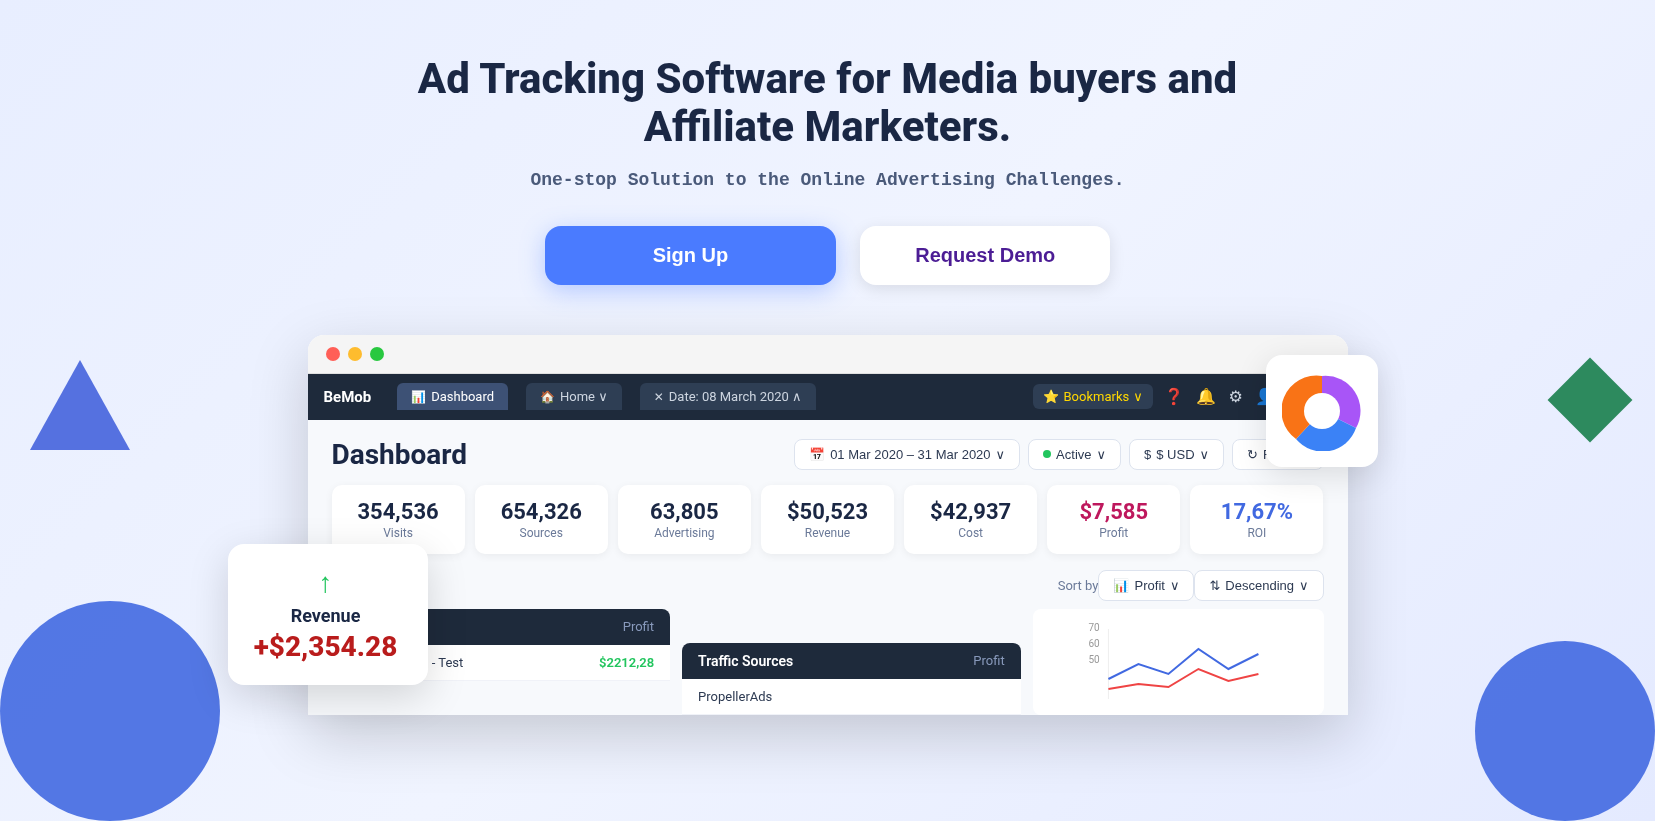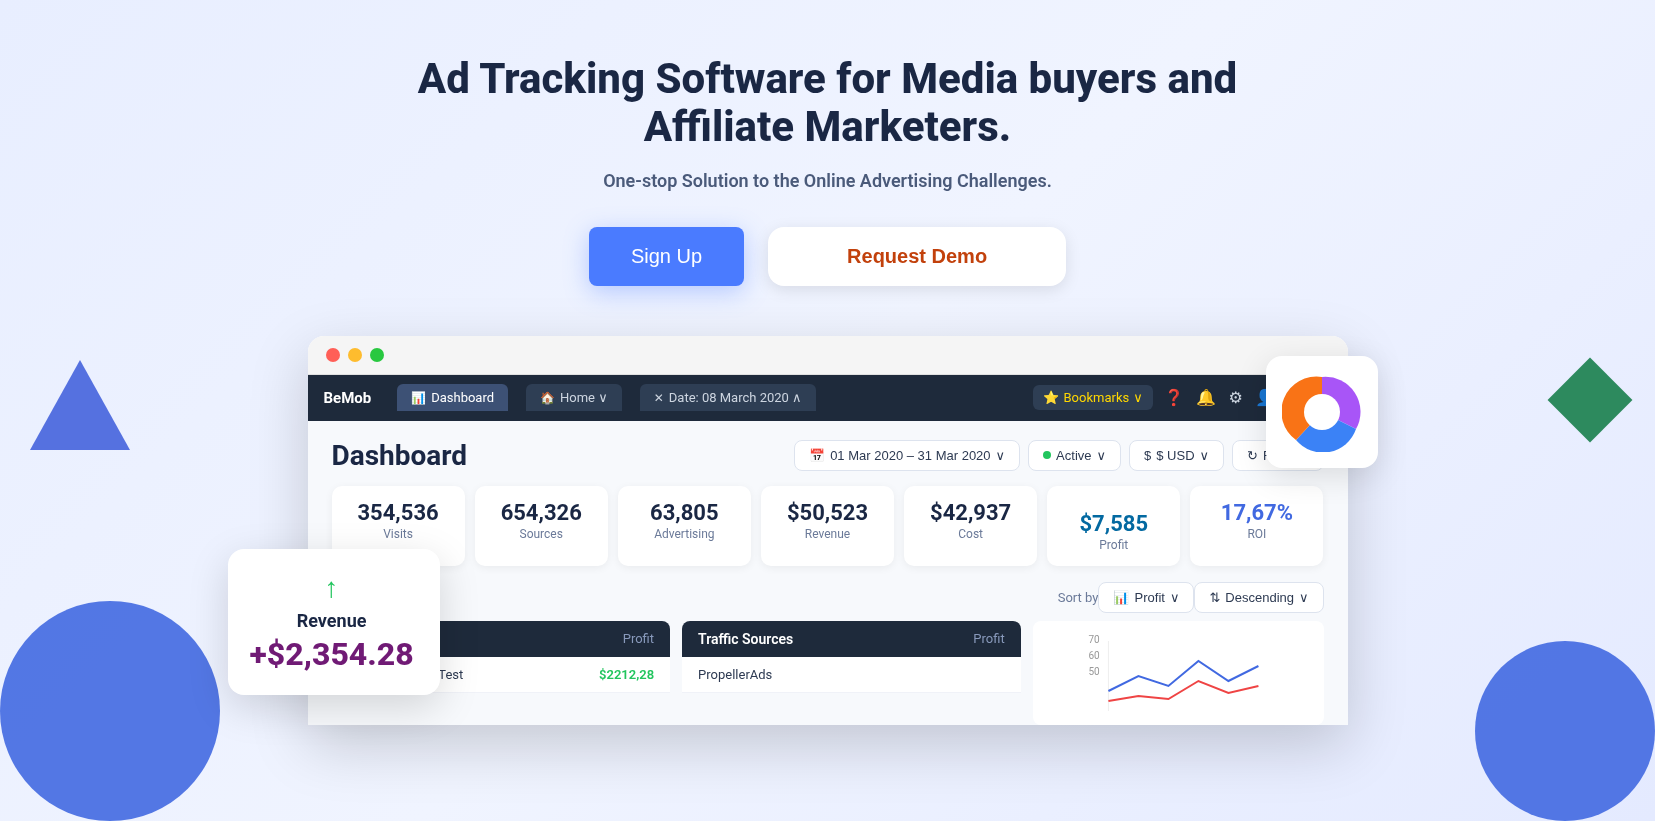--- a/index.html
+++ b/index.html
@@ -67,45 +67,46 @@
       color: #1a2744;
       line-height: 1.15;
       max-width: 900px;
       margin: 0 auto 18px;
     }
     .hero-subtitle {
       font-size: 18px;
       font-weight: 600;
       color: #4a5a7a;
       margin-bottom: 36px;
+      font-family: Liberation Mono, monospace;
     }
 
     .cta-buttons {
       display: flex;
       justify-content: center;
       gap: 24px;
       margin-bottom: 50px;
     }
     .btn-signup {
       background: #4a7bff;
       color: white;
       border: none;
-      border-radius: 8px;
-      padding: 18px 42px;
+      border-radius: 16px;
+      padding: 18px 108px;
       font-size: 20px;
-      font-weight: 400;
+      font-weight: 700;
       cursor: pointer;
       box-shadow: 0 6px 24px rgba(74,123,255,0.35);
     }
     .btn-demo {
       background: white;
-      color: #c2410c;
+      color: #4c1d95;
       border: none;
       border-radius: 16px;
-      padding: 18px 79px;
+      padding: 18px 55px;
       font-size: 20px;
       font-weight: 700;
       cursor: pointer;
       box-shadow: 0 4px 16px rgba(0,0,0,0.1);
     }
 
     
     .mockup-container {
       position: relative;
       width: 1200px;
@@ -247,21 +248,21 @@
       padding: 14px 18px;
       flex: 1;
       box-shadow: 0 2px 8px rgba(0,0,0,0.06);
     }
     .stat-value {
       font-size: 22px;
       font-weight: 700;
       color: #1a2744;
       display: block;
     }
-    .stat-value.green { color: #0369a1; margin-top: 11px; }
+    .stat-value.green { color: #be185d; }
     .stat-value.blue { color: #4169e1; }
     .stat-label {
       font-size: 12px;
       color: #6b7a99;
       display: block;
       margin-top: 2px;
     }
     .sort-row {
       display: flex;
       justify-content: flex-end;
@@ -297,21 +298,21 @@
       bottom: 30px;
       background: white;
       border-radius: 16px;
       padding: 22px 26px 22px 22px;
       box-shadow: 0 12px 40px rgba(0,0,0,0.15);
       z-index: 10;
       min-width: 200px;
     }
     .revenue-arrow { color: #22c55e; font-size: 28px; font-weight: 700; margin-bottom: 6px; }
     .revenue-label { font-size: 18px; font-weight: 700; color: #1a2744; margin-bottom: 4px; }
-    .revenue-value { font-size: 32px; font-weight: 800; color: #701a75; }
+    .revenue-value { font-size: 28px; font-weight: 800; color: #b91c1c; }
 
     
     .pie-card {
       position: absolute;
       right: 50px;
       top: 20px;
       background: white;
       border-radius: 16px;
       padding: 16px;
       box-shadow: 0 8px 32px rgba(0,0,0,0.12);
@@ -470,21 +471,21 @@
               <div class="table-header-row">
                 <span class="table-header-title">Campaigns</span>
                 <span class="table-header-col">Profit</span>
               </div>
               <div class="table-row">
                 <span>- PropellerAds - Test</span>
                 <span class="profit">$2212,28</span>
               </div>
             </div>
 
-            <div style="flex:1;">
+            <div style="flex:1;margin-top:34px;">
               <div class="table-header-row">
                 <span class="table-header-title">Traffic Sources</span>
                 <span class="table-header-col">Profit</span>
               </div>
               <div class="table-row">
                 <span>PropellerAds</span>
                 <span class="profit"></span>
               </div>
             </div>
 

